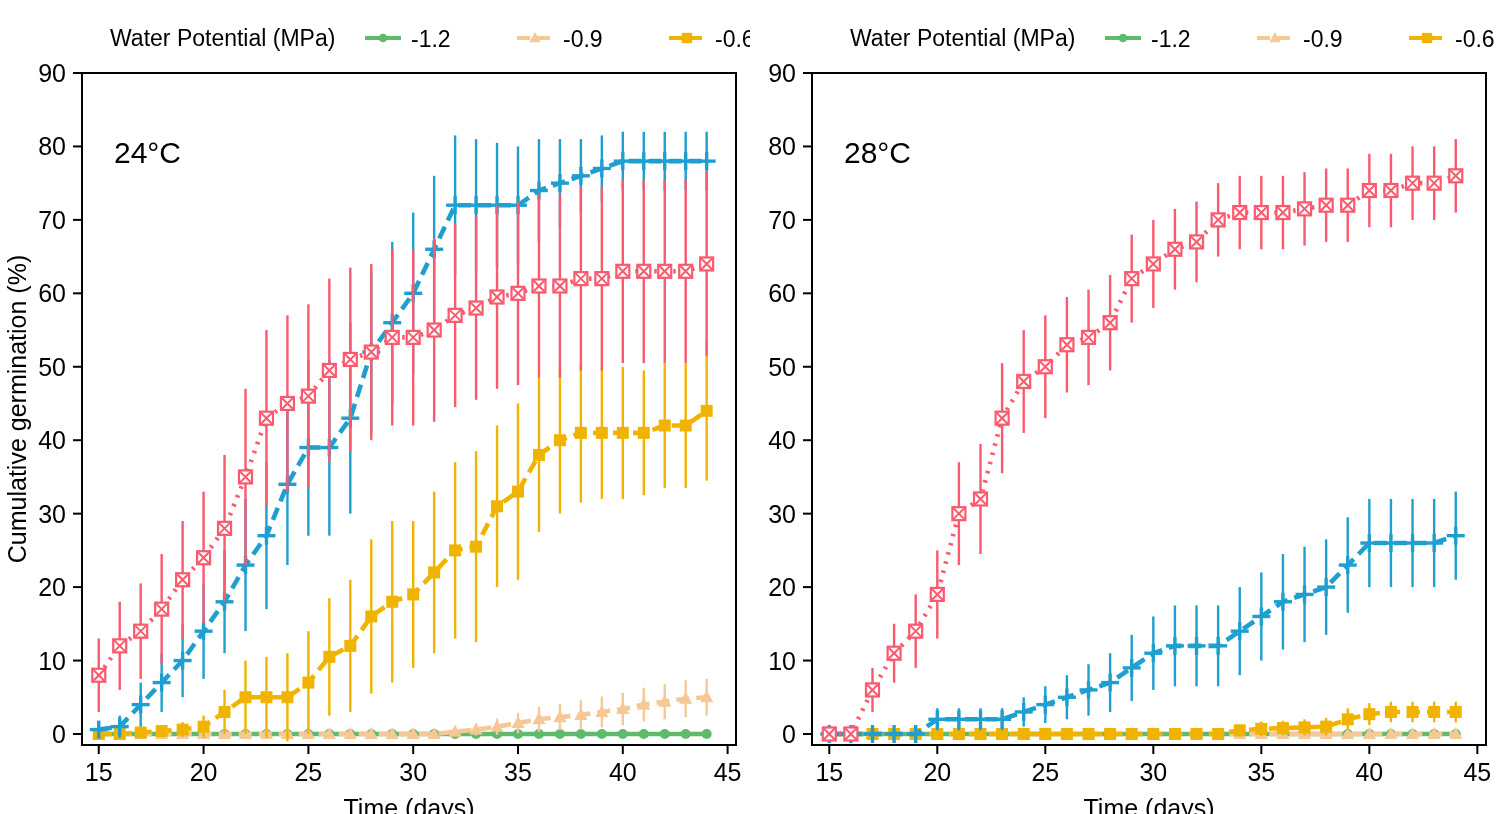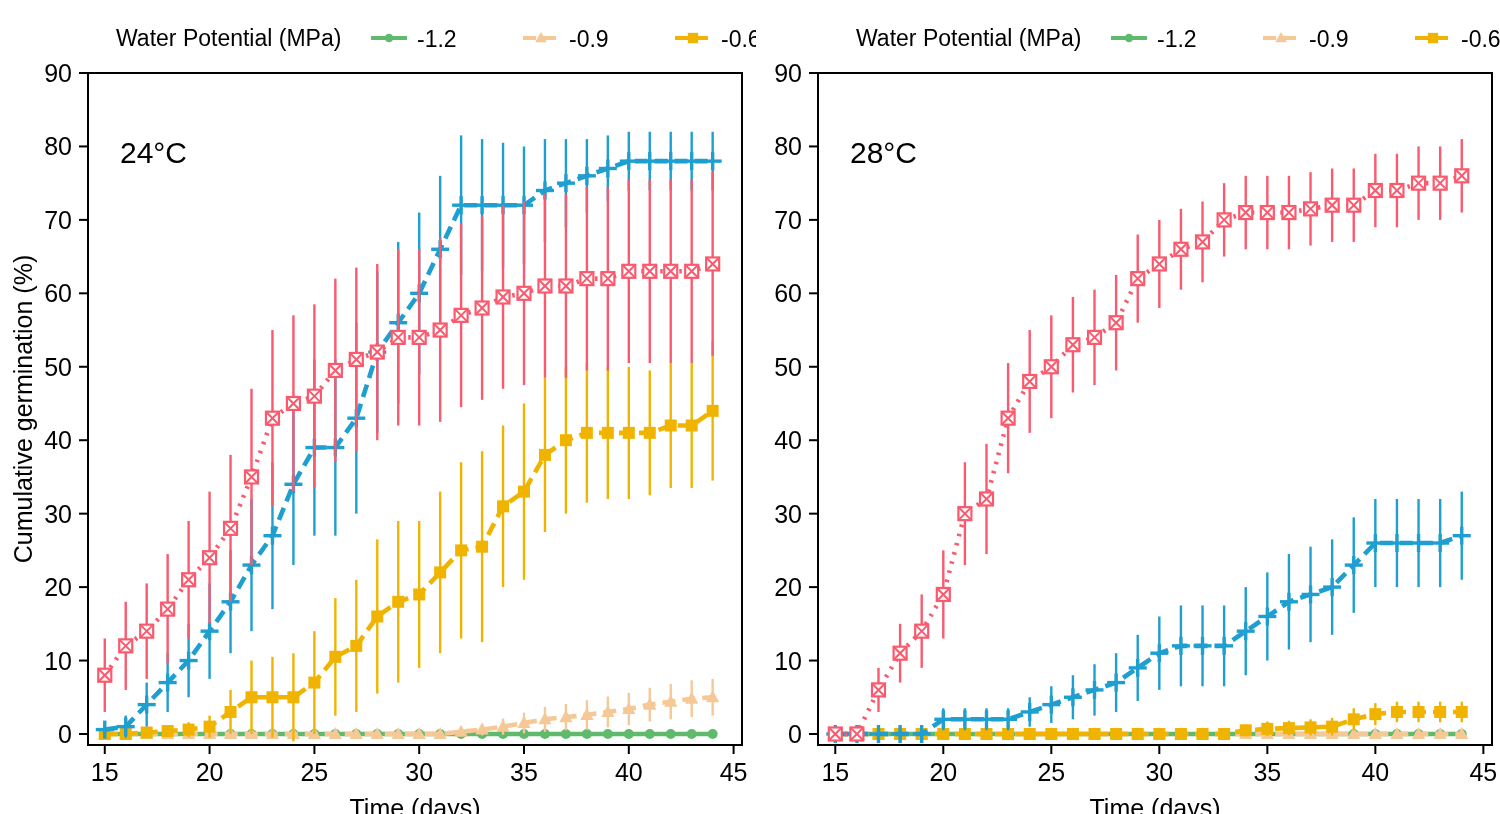--- a/index.html
+++ b/index.html
@@ -1,18 +1,18 @@
 <!DOCTYPE html>
 <html><head>
 <meta charset="utf-8">
 <style>
   html,body{margin:0;padding:0;background:#ffffff;}
   body{width:1500px;height:814px;font-family:"Liberation Sans","DejaVu Sans",sans-serif;overflow:hidden;}
   #root{position:relative;width:1500px;height:814px;}
-  .panel{position:absolute;top:0;height:694px;width:750px;padding-left:6px;}
+  .panel{position:absolute;top:0;height:694px;width:750px;}
   #panel-left{left:0;}
   #panel-right{left:750px;}
   svg{display:block;}
   text{fill:#000000;font-family:"Liberation Sans","DejaVu Sans",sans-serif;}
   .tick-label{font-size:25px;}
   .axis-title{font-size:25px;}
   .panel-label{font-size:30px;}
   .legend-title{font-size:23px;}
   .legend-label{font-size:23px;}
   .frame{fill:none;stroke:#000000;stroke-width:2;}

